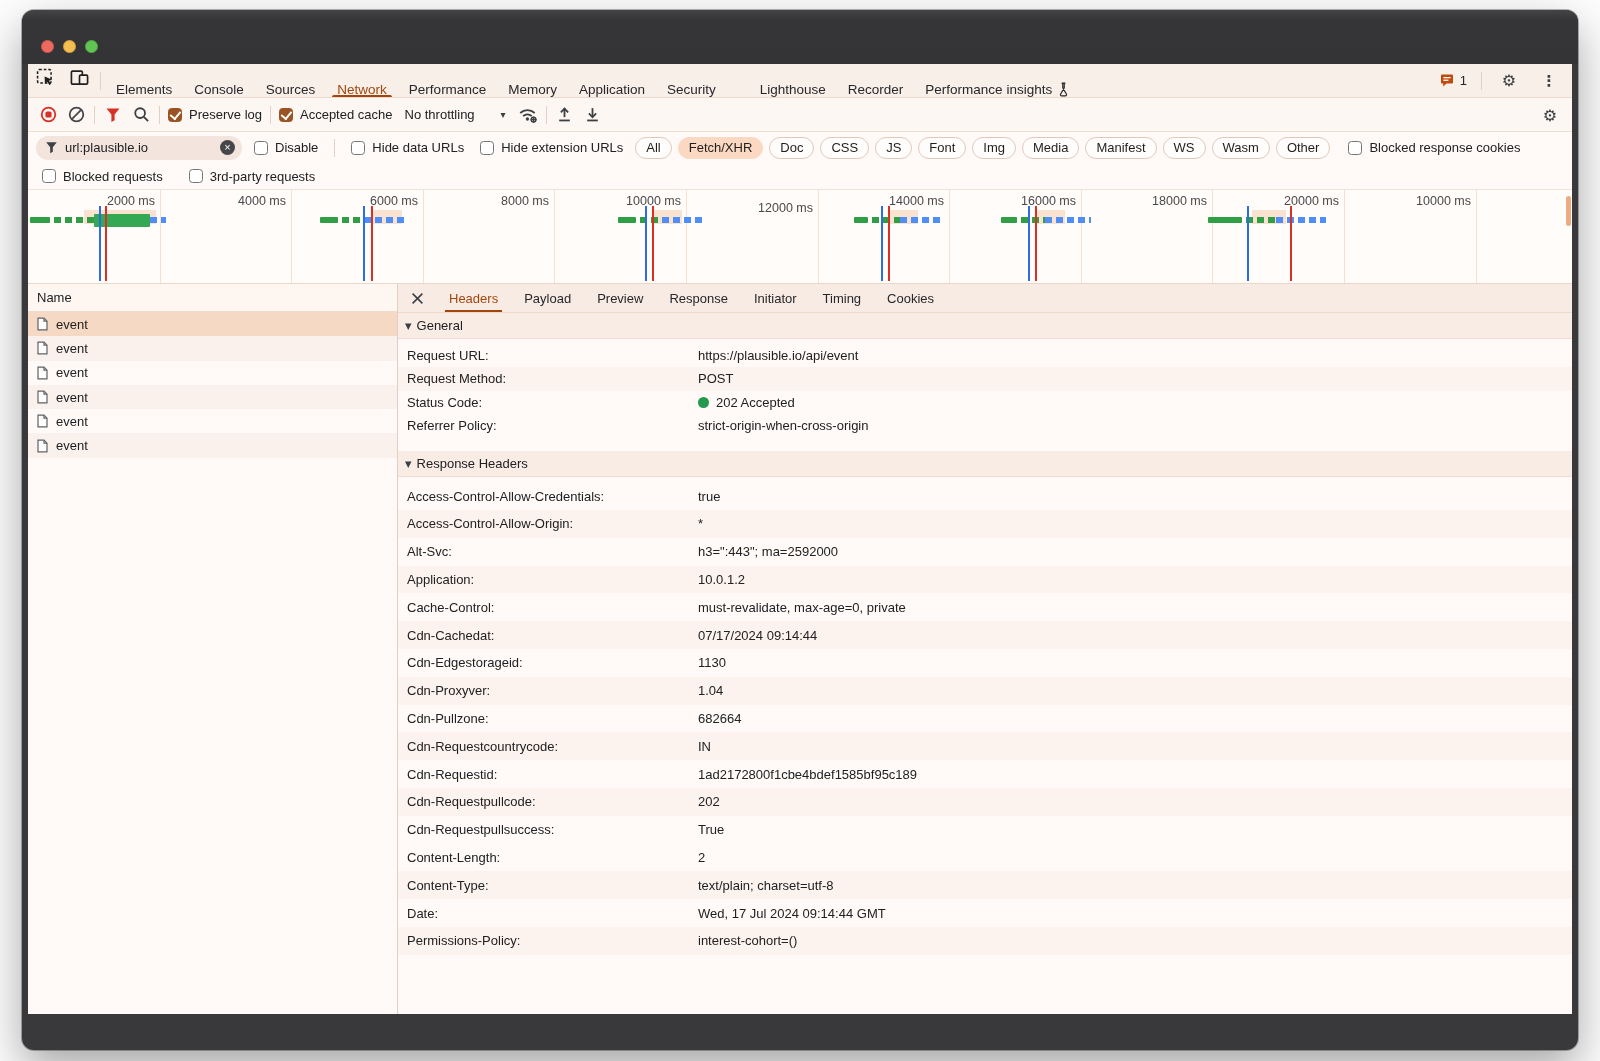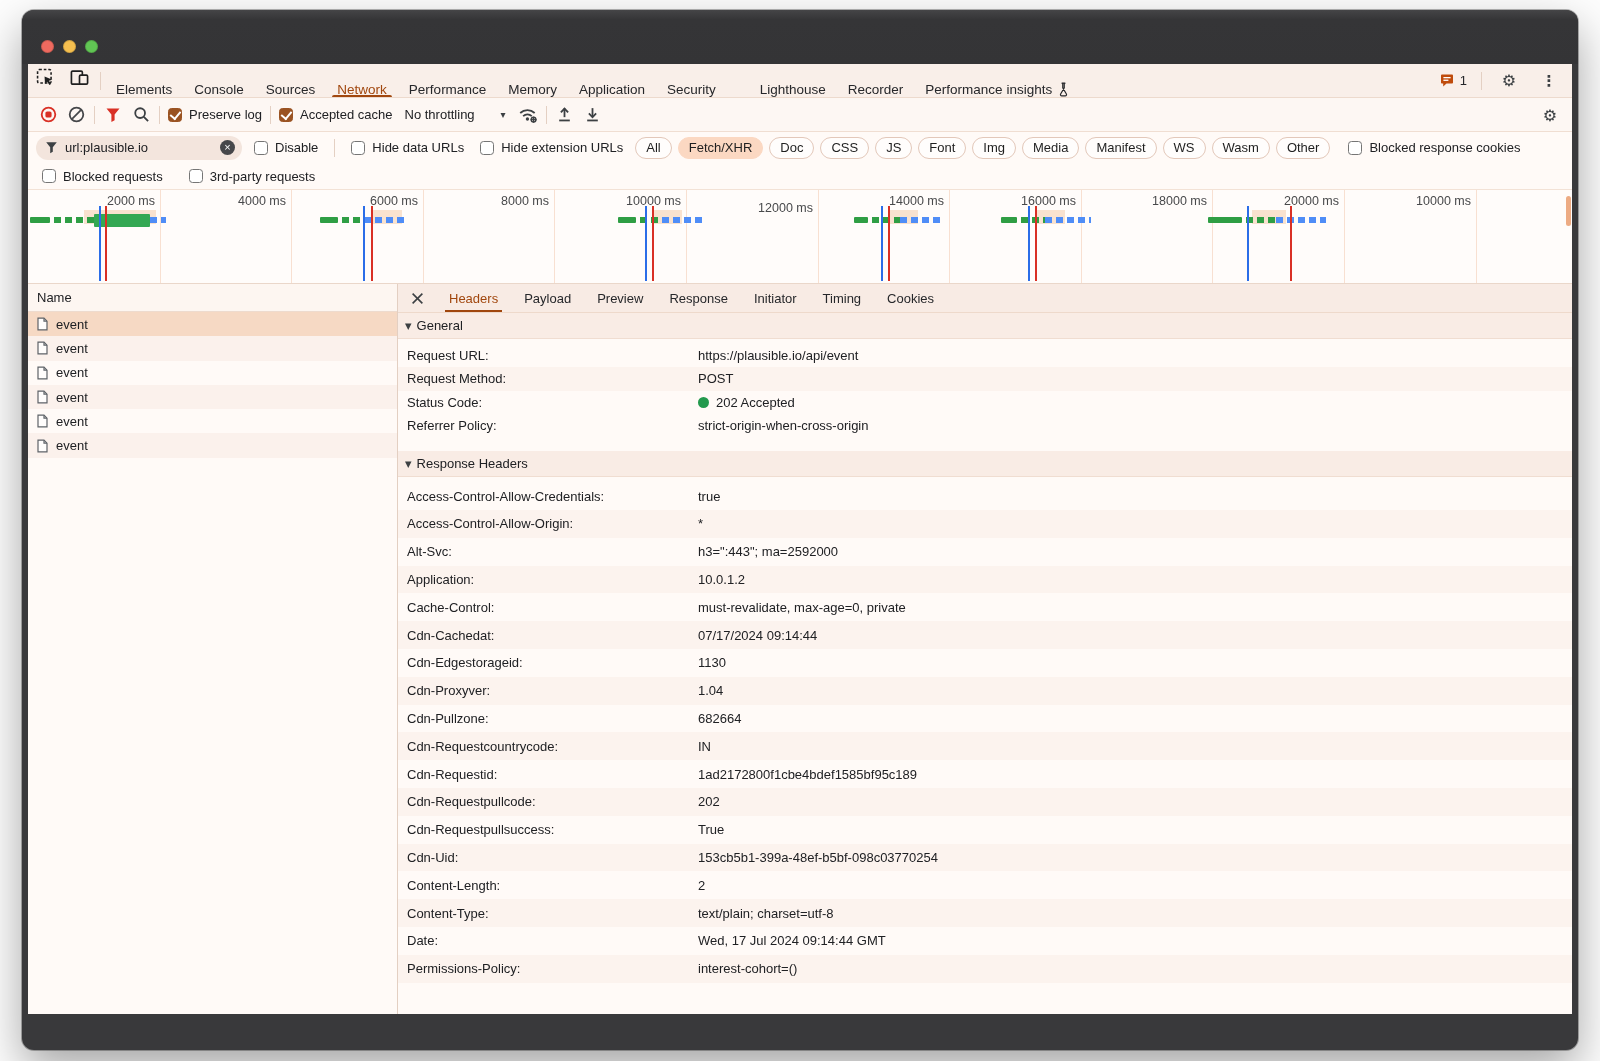--- a/index.html
+++ b/index.html
@@ -554,26 +554,20 @@
               <span class="v">
                 <span>202</span>
               </span>
             </div>
             <div class="hrow">
               <span class="k">Cdn-Requestpullsuccess:</span>
               <span class="v">
                 <span>True</span>
               </span>
             </div>
-            <div class="hrow striped">
-              <span class="k">Cdn-Uid:</span>
-              <span class="v">
-                <span>153cb5b1-399a-48ef-b5bf-098c03770254</span>
-              </span>
-            </div>
             <div class="hrow">
               <span class="k">Content-Length:</span>
               <span class="v">
                 <span>2</span>
               </span>
             </div>
             <div class="hrow striped">
               <span class="k">Content-Type:</span>
               <span class="v">
                 <span>text/plain; charset=utf-8</span>

